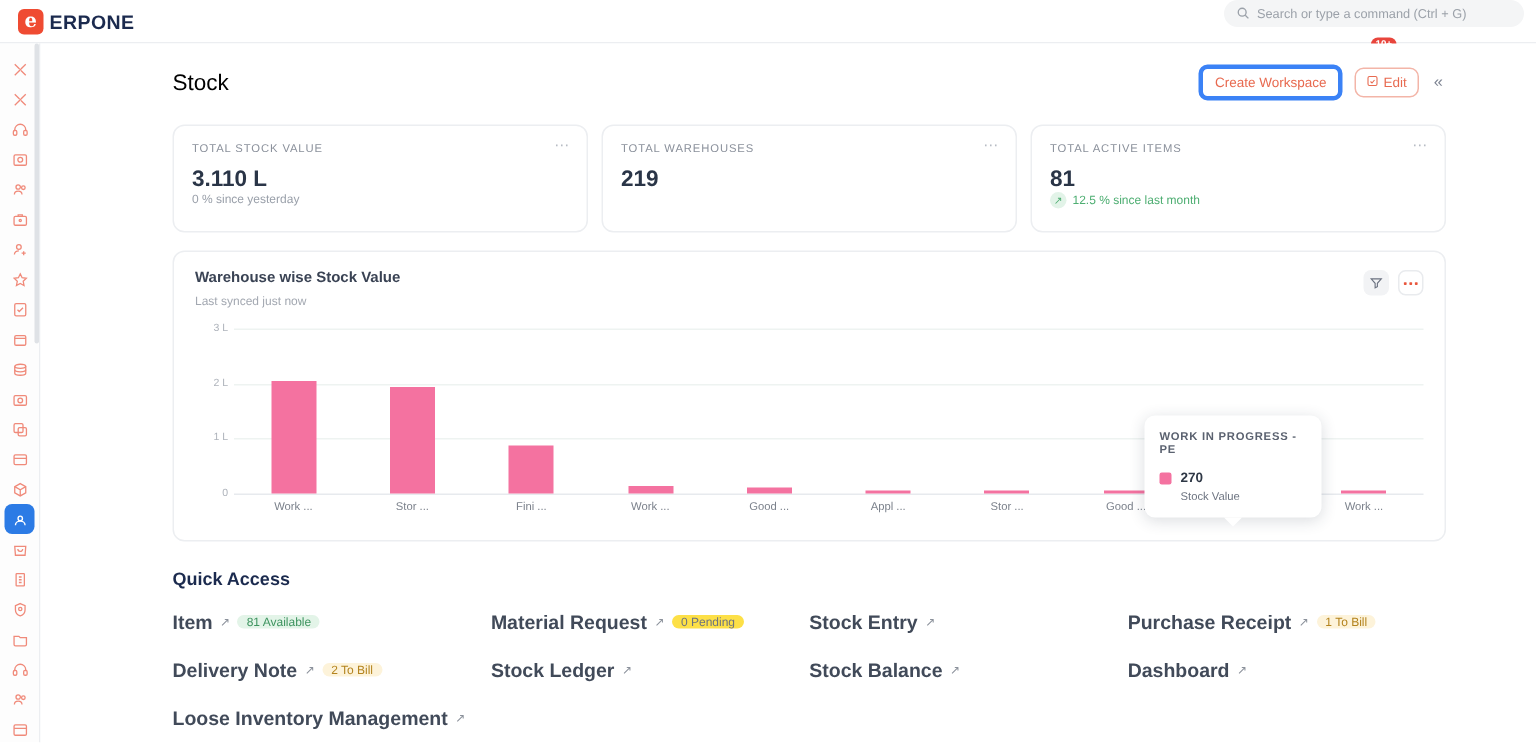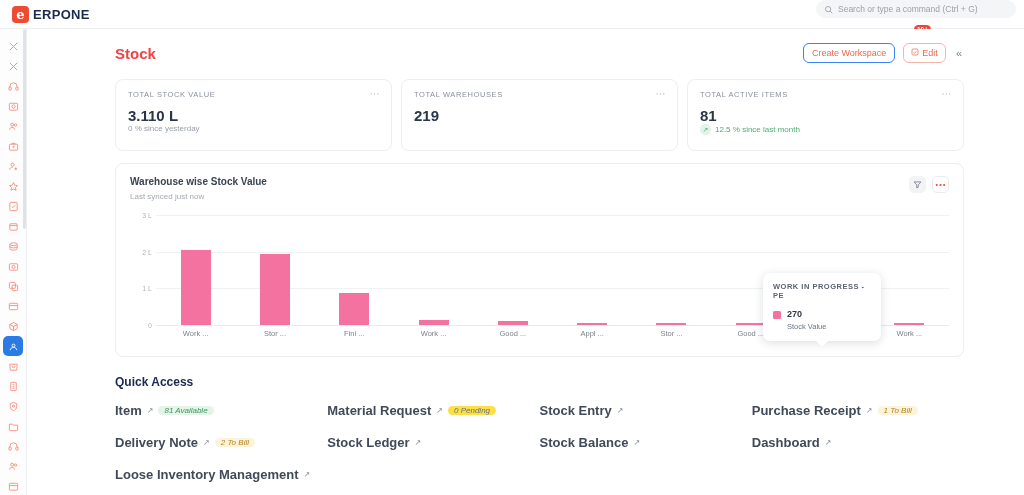--- a/index.html
+++ b/index.html
@@ -89,25 +89,25 @@
   
   .main {
     position: absolute; top: 29px; left: 27px; width: 997px; height: 466px;
     background: #ffffff; overflow: hidden;
   }
   .page-head {
     display: flex; align-items: center;
     padding: 14px 60px 0 88px;
   }
   .page-title {
-    font-size: 15px; font-weight: 700; color: #ef4444; text-align: center;
+    font-size: 15px; font-weight: 400; color: #000000; text-align: center;
   }
   .page-actions { margin-left: auto; display: flex; align-items: center; gap: 8px; }
   .btn-outline {
-    border: 1px solid #3b82f6; color: #e86a50; background: #fff;
+    border: 3px solid #3b82f6; color: #e86a50; background: #fff;
     font-size: 9px; border-radius: 6px; padding: 4px 8px; white-space: nowrap;
   }
   .btn-edit {
     border: 1px solid #f3b5a8; color: #e86a50; background: #fff;
     font-size: 9px; border-radius: 6px; padding: 4px 7px;
     display: flex; align-items: center; gap: 3px;
   }
   .collapse-icon { color: #7b8290; font-size: 11px; padding: 0 2px; }
 
   
@@ -210,21 +210,21 @@
   .qa-title { font-size: 12px; font-weight: 700; color: #1b2a4e; }
   .qa-grid {
     display: grid; grid-template-columns: repeat(4, 1fr);
     row-gap: 17px; margin-top: 14px;
   }
   .qa-item { display: flex; align-items: center; gap: 5px; }
   .qa-link { font-size: 13px; color: #3d4busy; font-weight: bold; }
   .qa-link { color: #414a59; }
   .arrow { color: #8c929c; font-size: 8px; }
   .pill {
-    font-size: 8px; border-radius: 9px; padding: 0 6px; white-space: nowrap; font-style: italic;
+    font-size: 8px; border-radius: 9px; padding: 0 6px; white-space: nowrap;
   }
   .pill.green { background: #e3f4e8; color: #3f9460; }
   .pill.grey  { background: #fde047; color: #6d737e; }
   .pill.amber { background: #fdf3da; color: #b4841f; }
 </style>
 </head>
 <body>
 
 <div class="topbar">
   <div class="brand">

